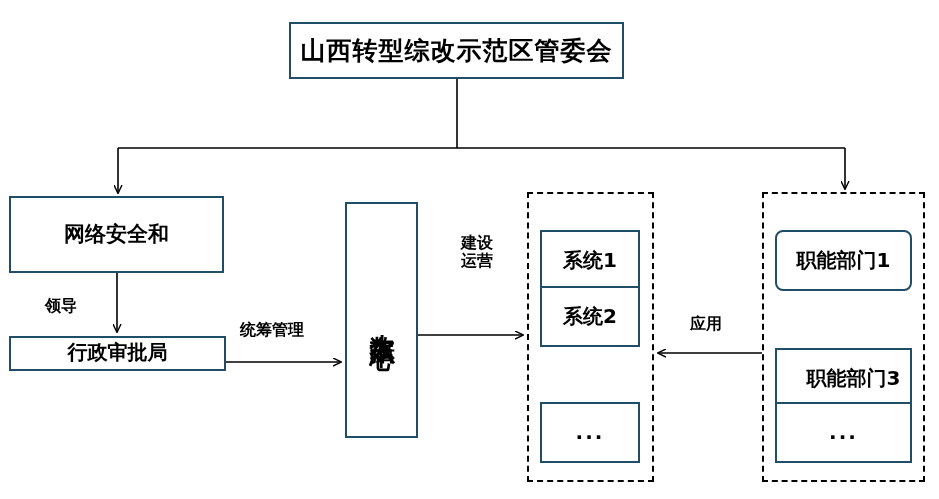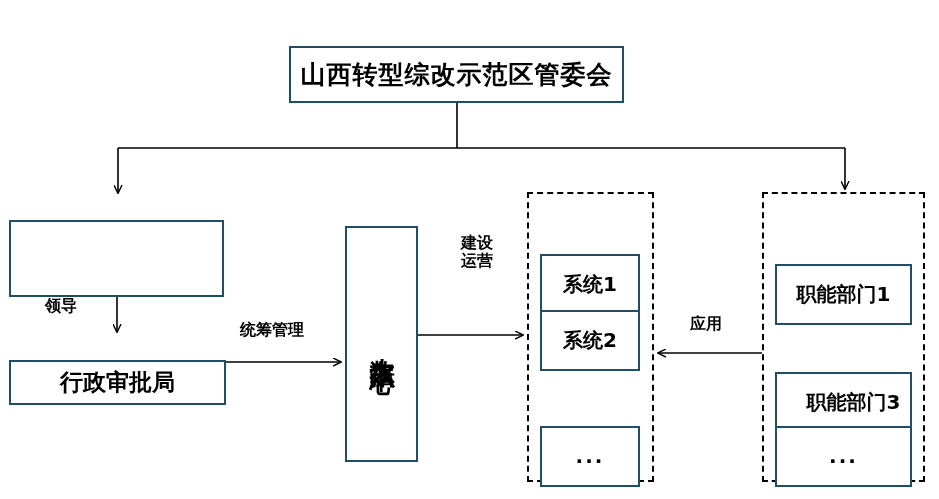--- a/index.html
+++ b/index.html
@@ -32,21 +32,20 @@
     box-sizing: border-box;
     border: 2px solid #1f4e66;
     background: #ffffff;
     display: flex;
     align-items: center;
     justify-content: center;
     text-align: center;
     color: #000000;
     font-weight: bold;
     line-height: 1.18;
-    margin-top: 24px;
   }
   .group-box {
     position: absolute;
     box-sizing: border-box;
     border: 2px dashed #000000;
     background: transparent;
   }
   
   #title-box {
     left: 289px; top: 22px;
@@ -56,22 +55,23 @@
   }
   
   #leadgroup-box {
     left: 9px; top: 196px;
     width: 215px; height: 77px;
     font-size: 21px;
   }
   #leadgroup-box .two-line { display: block; }
   #approval-box {
     left: 9px; top: 336px;
-    width: 217px; height: 45px;
-    font-size: 23px;
+    width: 217px; height: 35px;
+    font-size: 20px;
+    font-family: Liberation Mono, monospace;
   }
   
   #datacenter-box {
     left: 345px; top: 202px;
     width: 73px; height: 236px;
     font-size: 25px;
     letter-spacing: 2px;
   }
   #datacenter-box .vtext {
     writing-mode: vertical-rl;
@@ -91,21 +91,21 @@
   .leaf {
     font-size: 20px;
     height: 61px;
   }
   .sys-leaf { left: 540px; width: 100px; }
   #sys-0 { top: 230px; }
   #sys-1 { top: 286px; }
   #sys-2 { top: 346px; }
   #sys-3 { top: 402px; }
   .dept-leaf { left: 775px; width: 137px; }
-  #dept-0 { top: 240px; }
+  #dept-0 { top: 230px; border-radius: 8px; }
   #dept-1 { top: 288px; }
   #dept-2 { top: 348px; padding-left: 20px; }
   #dept-3 { top: 402px; }
   .ellipsis-leaf { font-size: 20px; letter-spacing: 2px; }
   
   .edge-label {
     position: absolute;
     color: #000000;
     font-size: 16px;
     font-weight: bold;
@@ -144,20 +144,21 @@
 
     <path d="M418,335 L523,335" fill="none" stroke="#000000" stroke-width="1.6" marker-end="url(#arrowhead)"></path>
 
     <path d="M762,353 L658,353" fill="none" stroke="#000000" stroke-width="1.6" marker-end="url(#arrowhead)"></path>
   </svg>
 
   <div class="node" id="title-box">山西转型综改示范区管委会</div>
 
   <div class="node" id="leadgroup-box">
     <div>
+      <span class="two-line">网络安全和</span>
     </div>
   </div>
 
   <div class="node" id="approval-box">行政审批局</div>
 
   <div class="node" id="datacenter-box">
     <span class="vtext">大数据中心</span>
   </div>
 
   <div class="group-box" id="systems-group"></div>

